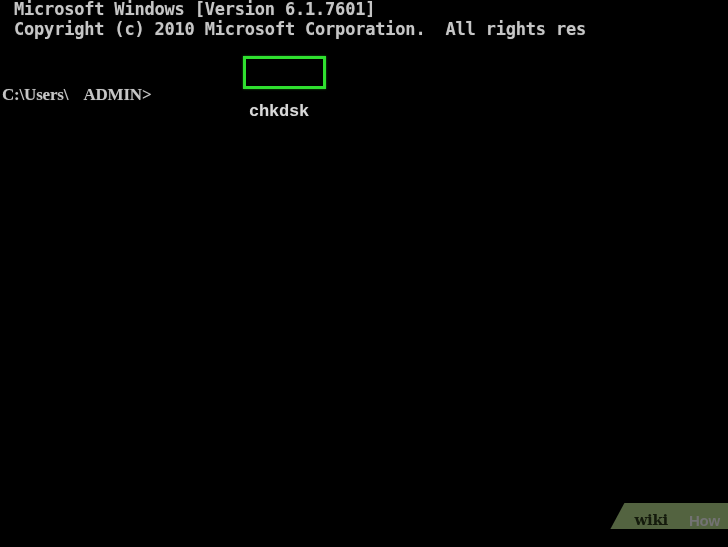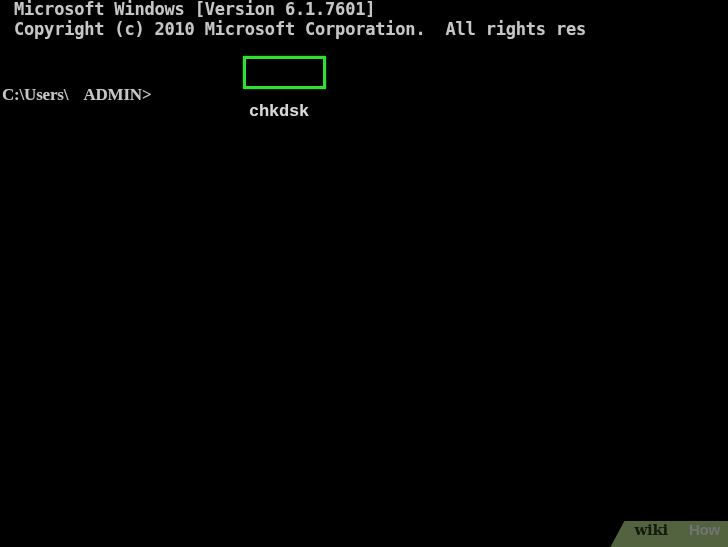--- a/index.html
+++ b/index.html
@@ -95,24 +95,24 @@
     letter-spacing: -0.2px;
     white-space: pre;
     text-shadow: 0 0 1px rgba(255,255,255,0.25);
     margin-top: 40px;
   }
 
   
   #watermark {
     position: absolute;
     right: 0;
-    bottom: 0;
+    bottom: 18px;
     height: 26px;
     display: flex;
-    align-items: flex-start;
+    align-items: flex-end;
     padding-left: 24px;
     padding-right: 8px;
     background: rgba(104, 124, 80, 0.80);
     clip-path: polygon(14px 0, 100% 0, 100% 100%, 0 100%);
     white-space: nowrap;
   }
 
   #watermark .wiki-part {
     font-family: "DejaVu Serif", "Liberation Serif", serif;
     font-size: 15px;

